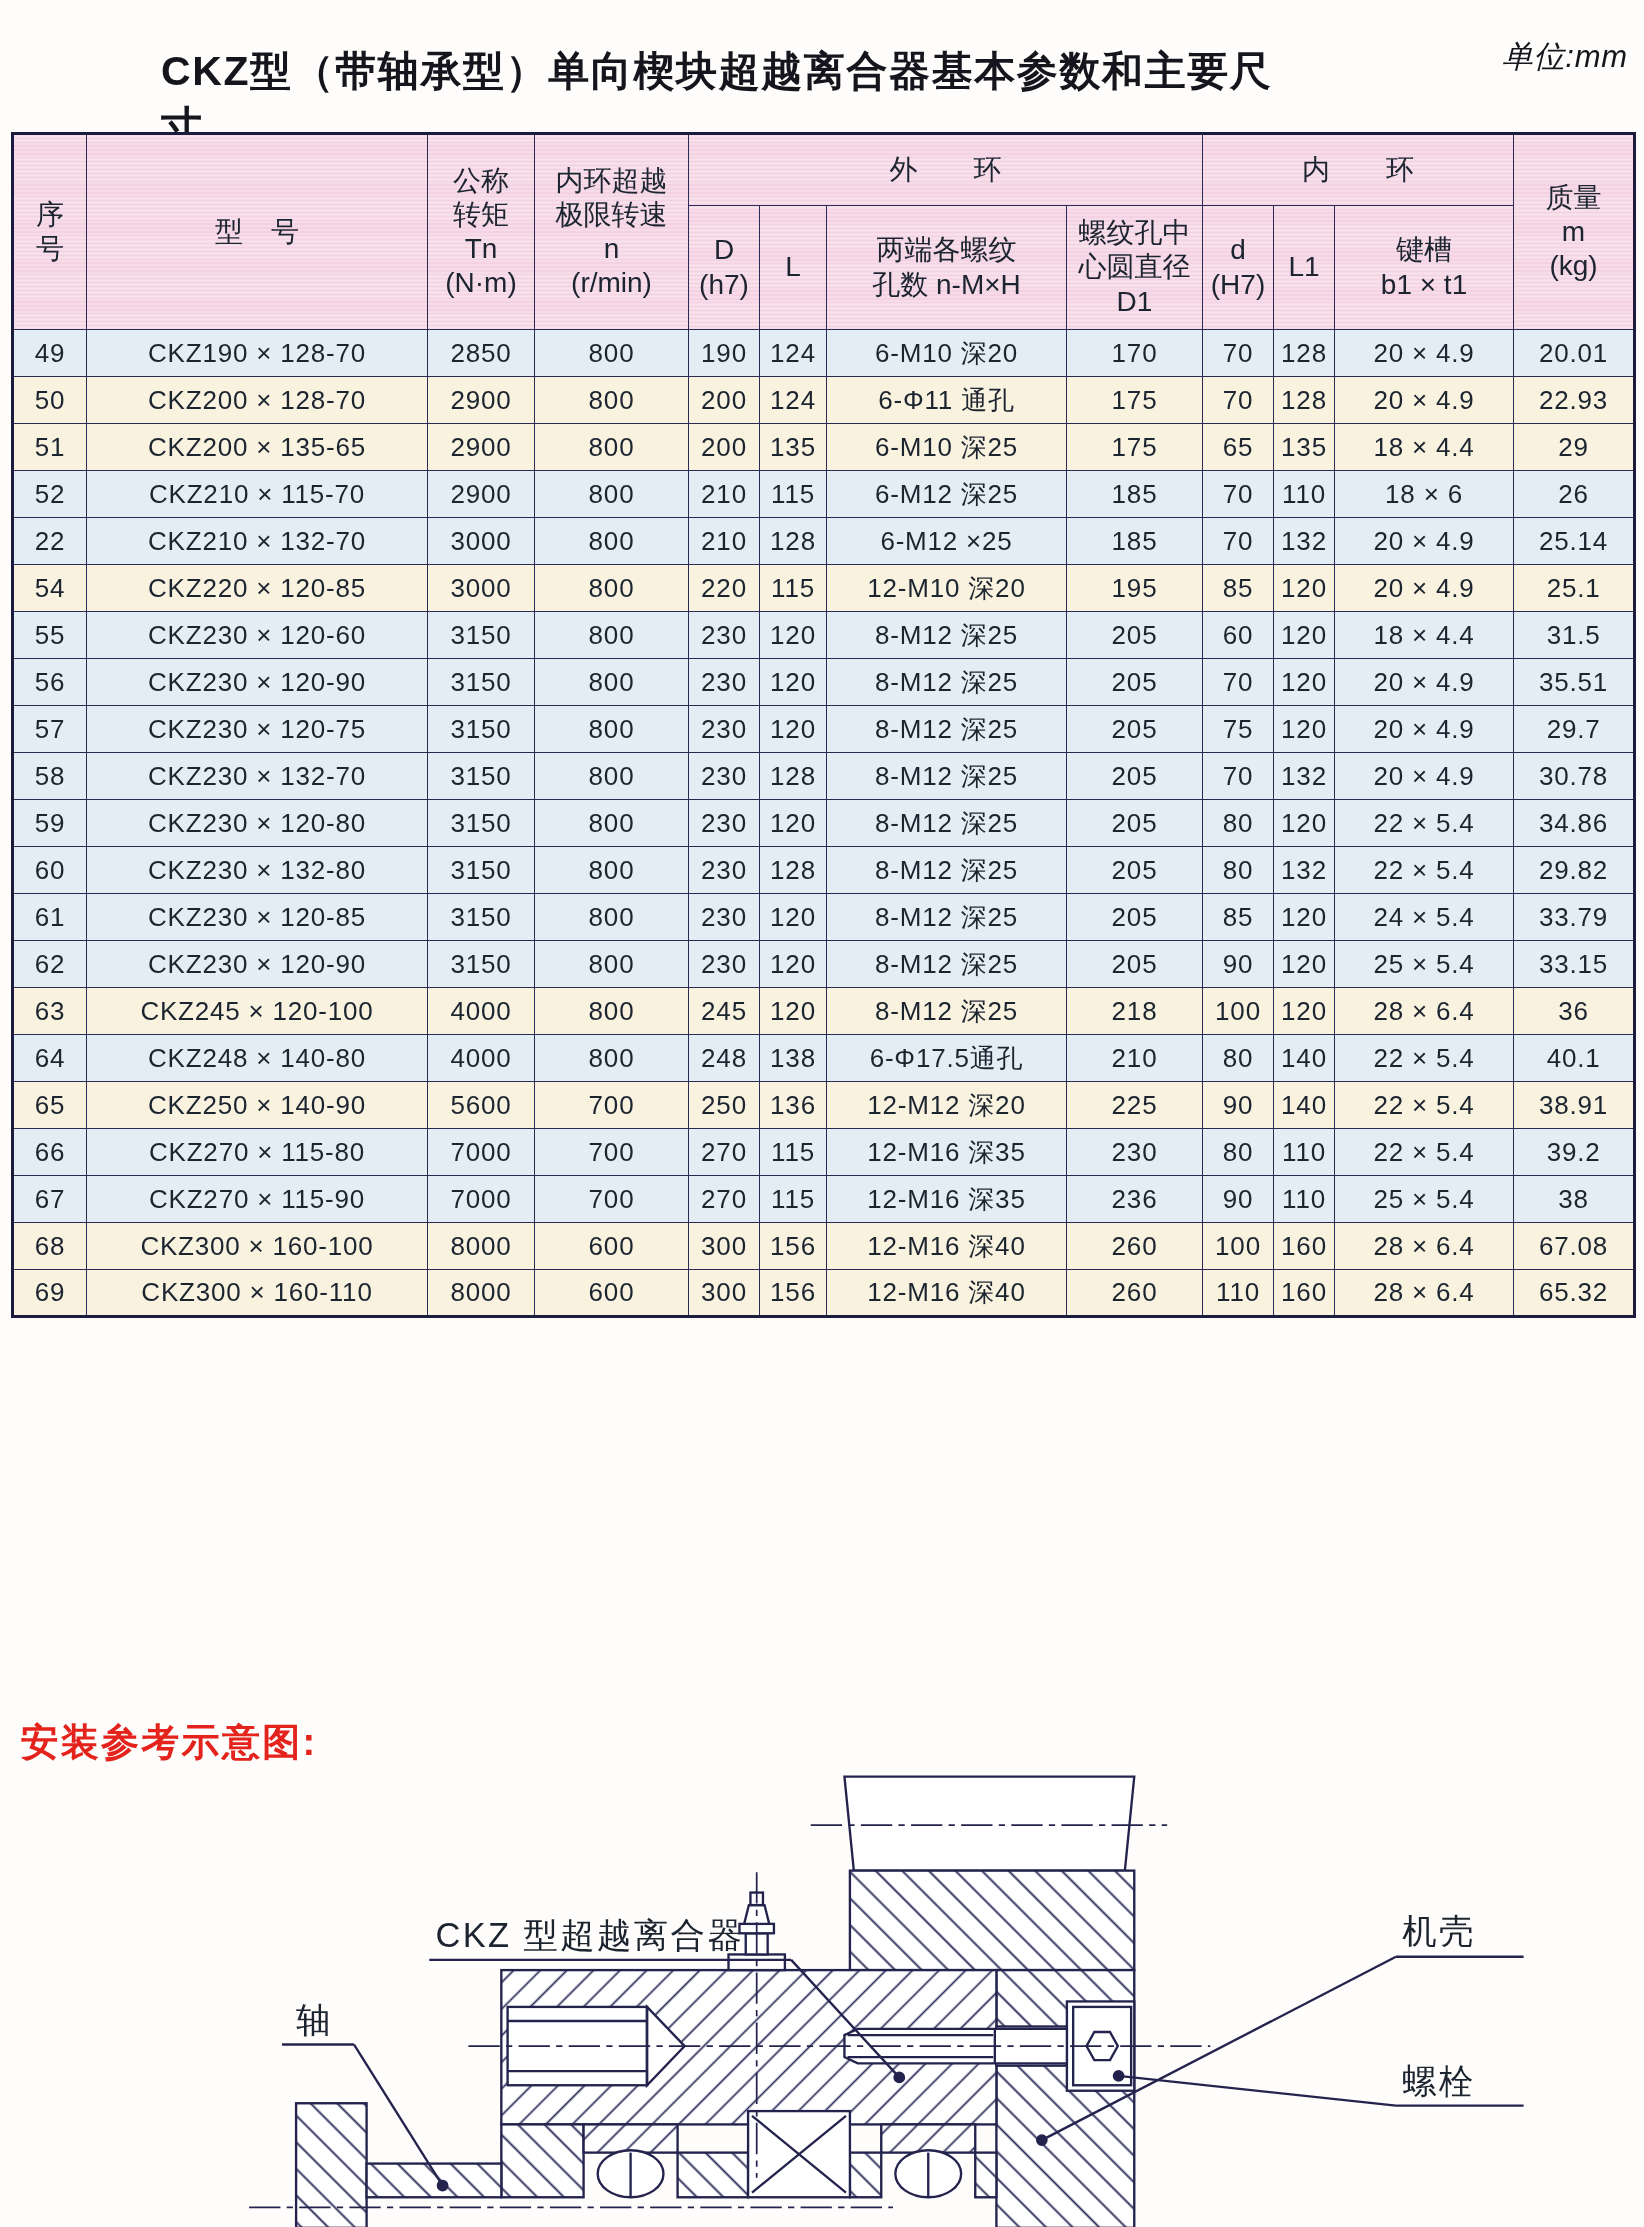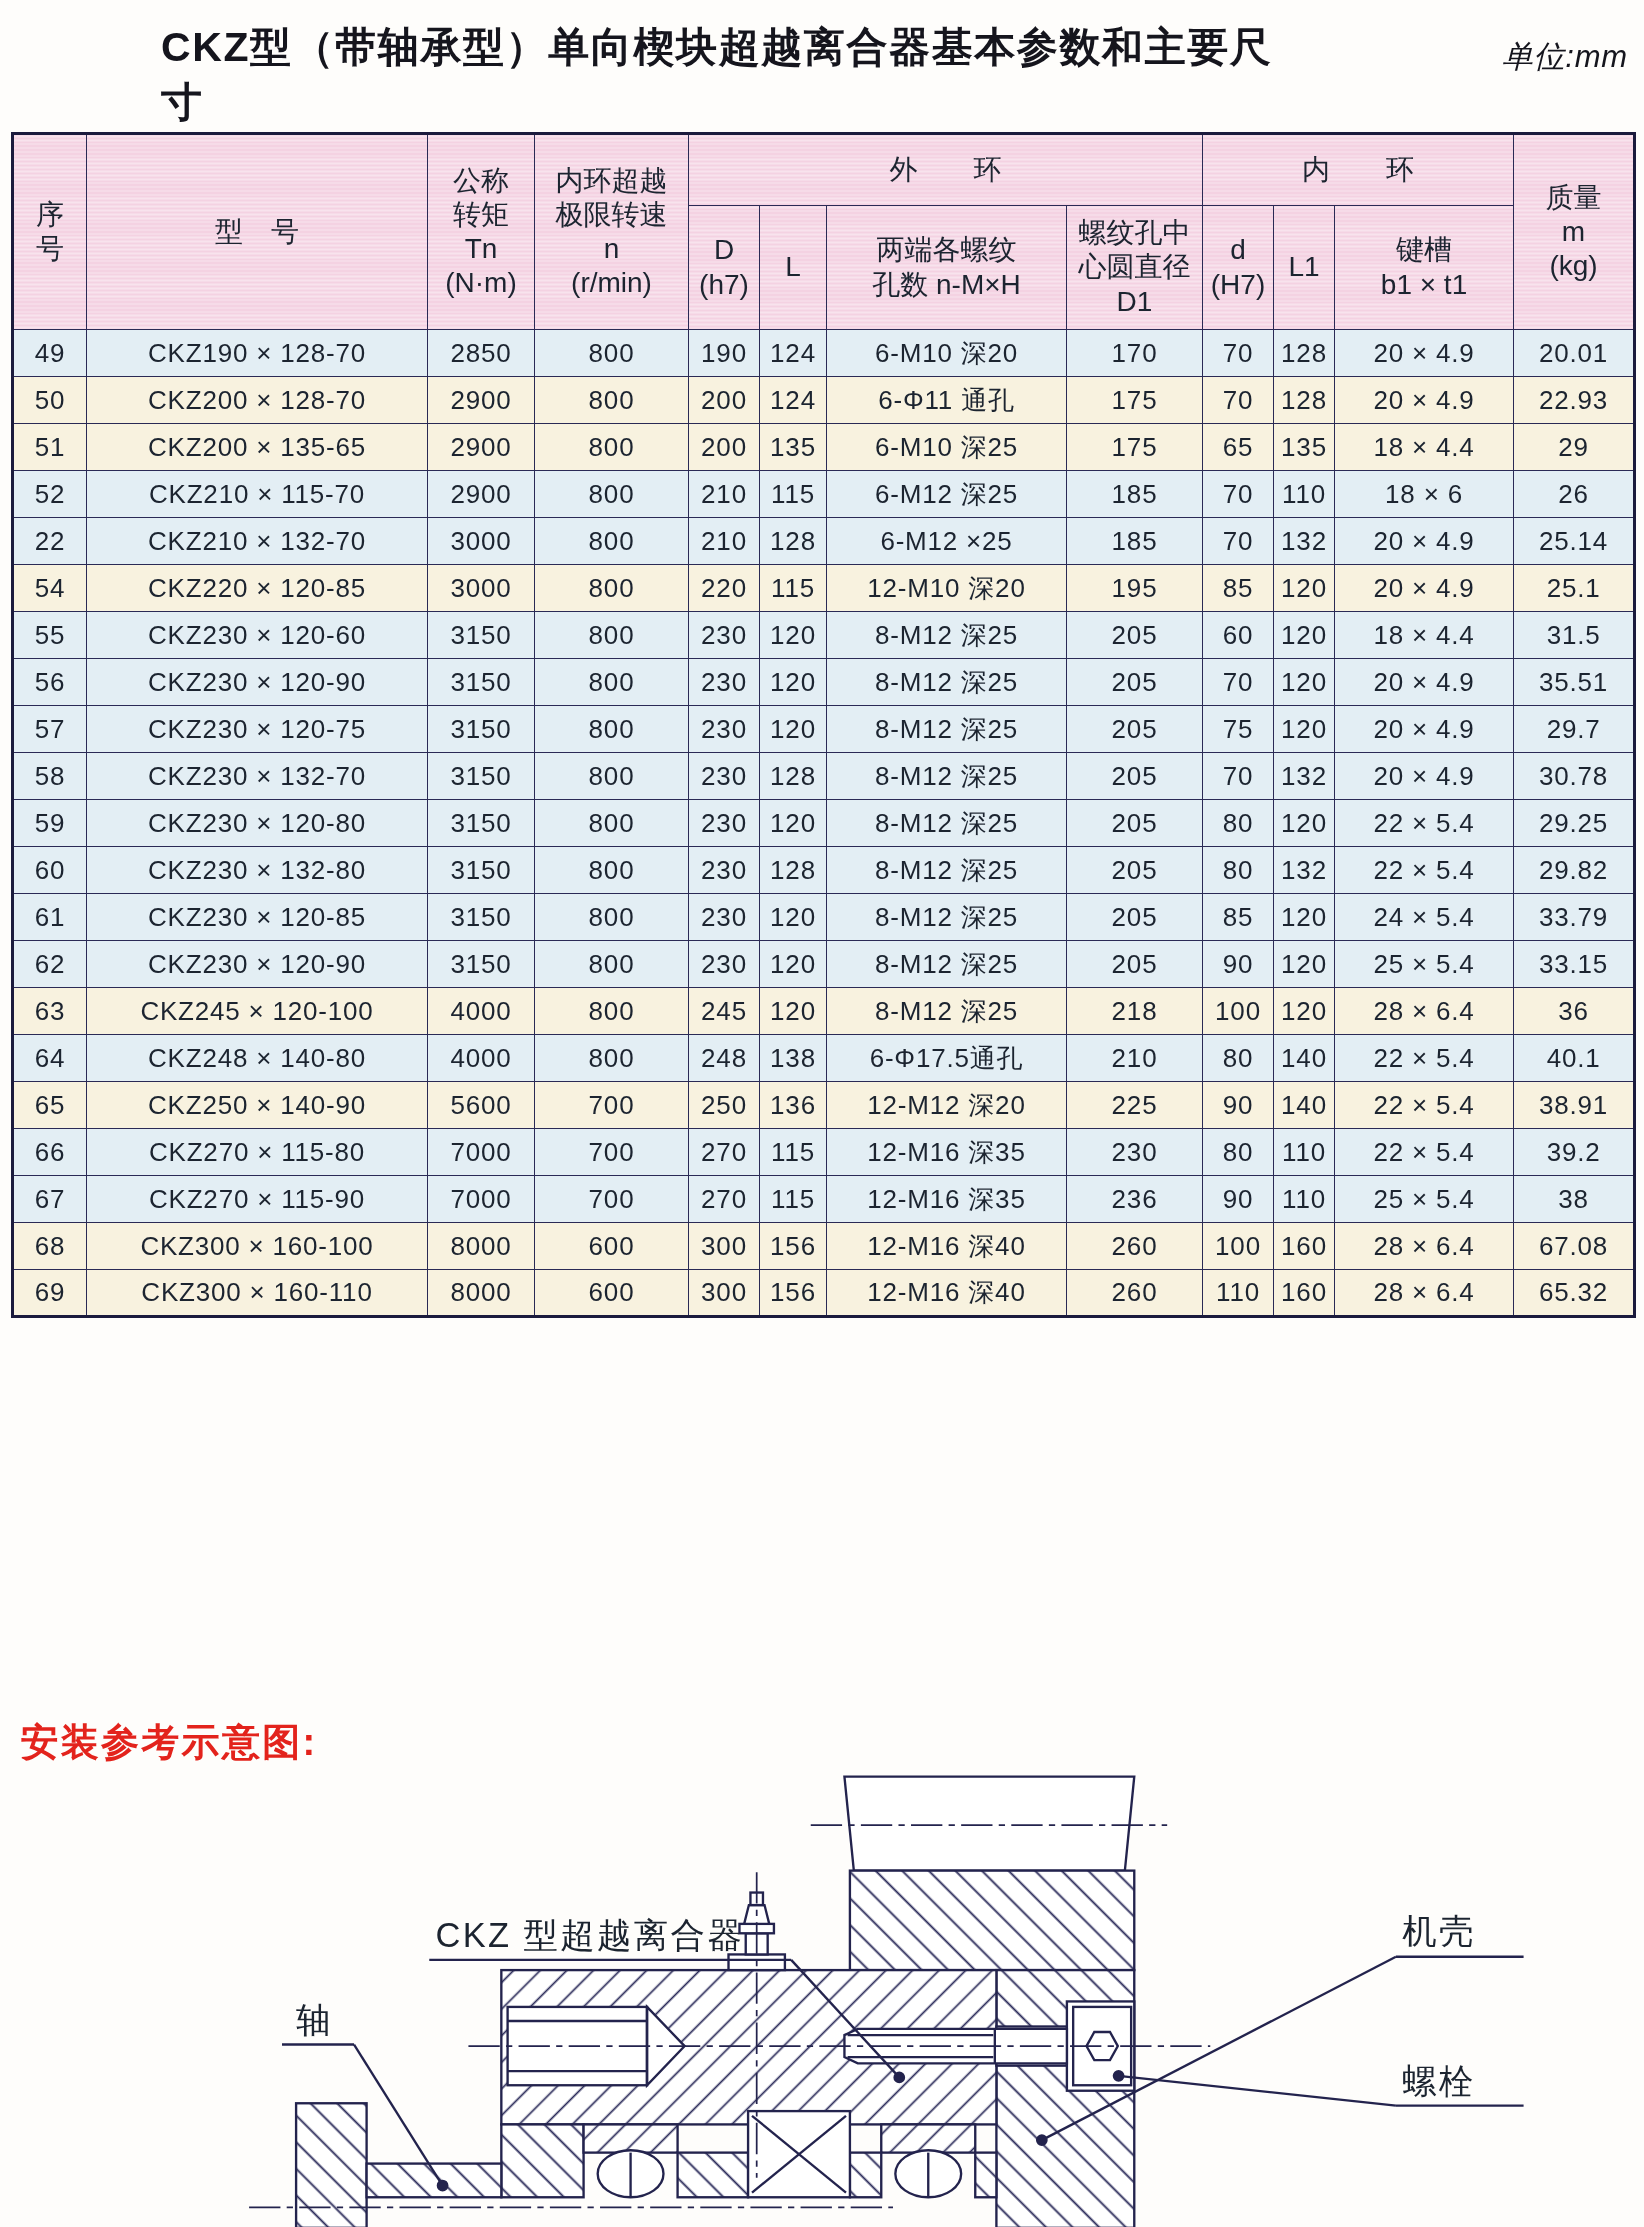--- a/index.html
+++ b/index.html
@@ -5,21 +5,21 @@
   html,body{margin:0;padding:0;}
   body{
     width:1645px;height:2227px;position:relative;
     background:#fefdfb;
     font-family:"Liberation Sans","DejaVu Sans",sans-serif;
     color:#1c2430;
     overflow:hidden;
   }
   
   .doc-title{
-    position:absolute;left:161px;top:20px;width:1136px;
+    position:absolute;left:161px;top:44px;width:1136px;
     font-size:41px;font-weight:bold;letter-spacing:1.6px;color:#15151d;
   }
   .unit-label{
     position:absolute;right:17px;top:36px;
     font-size:31px;color:#15151d;letter-spacing:0.8px;font-style:italic;
   }
   
   table.params{
     position:absolute;left:11px;top:132px;
     border-collapse:collapse;table-layout:fixed;
@@ -258,21 +258,21 @@
         <td class="c-model">CKZ230 × 120-80</td>
         <td>3150</td>
         <td>800</td>
         <td>230</td>
         <td>120</td>
         <td>8-M12 深25</td>
         <td>205</td>
         <td>80</td>
         <td>120</td>
         <td>22 × 5.4</td>
-        <td>29.25</td>
+        <td>34.86</td>
       </tr>
       <tr class="tone-blue">
         <td>60</td>
         <td class="c-model">CKZ230 × 132-80</td>
         <td>3150</td>
         <td>800</td>
         <td>230</td>
         <td>128</td>
         <td>8-M12 深25</td>
         <td>205</td>

